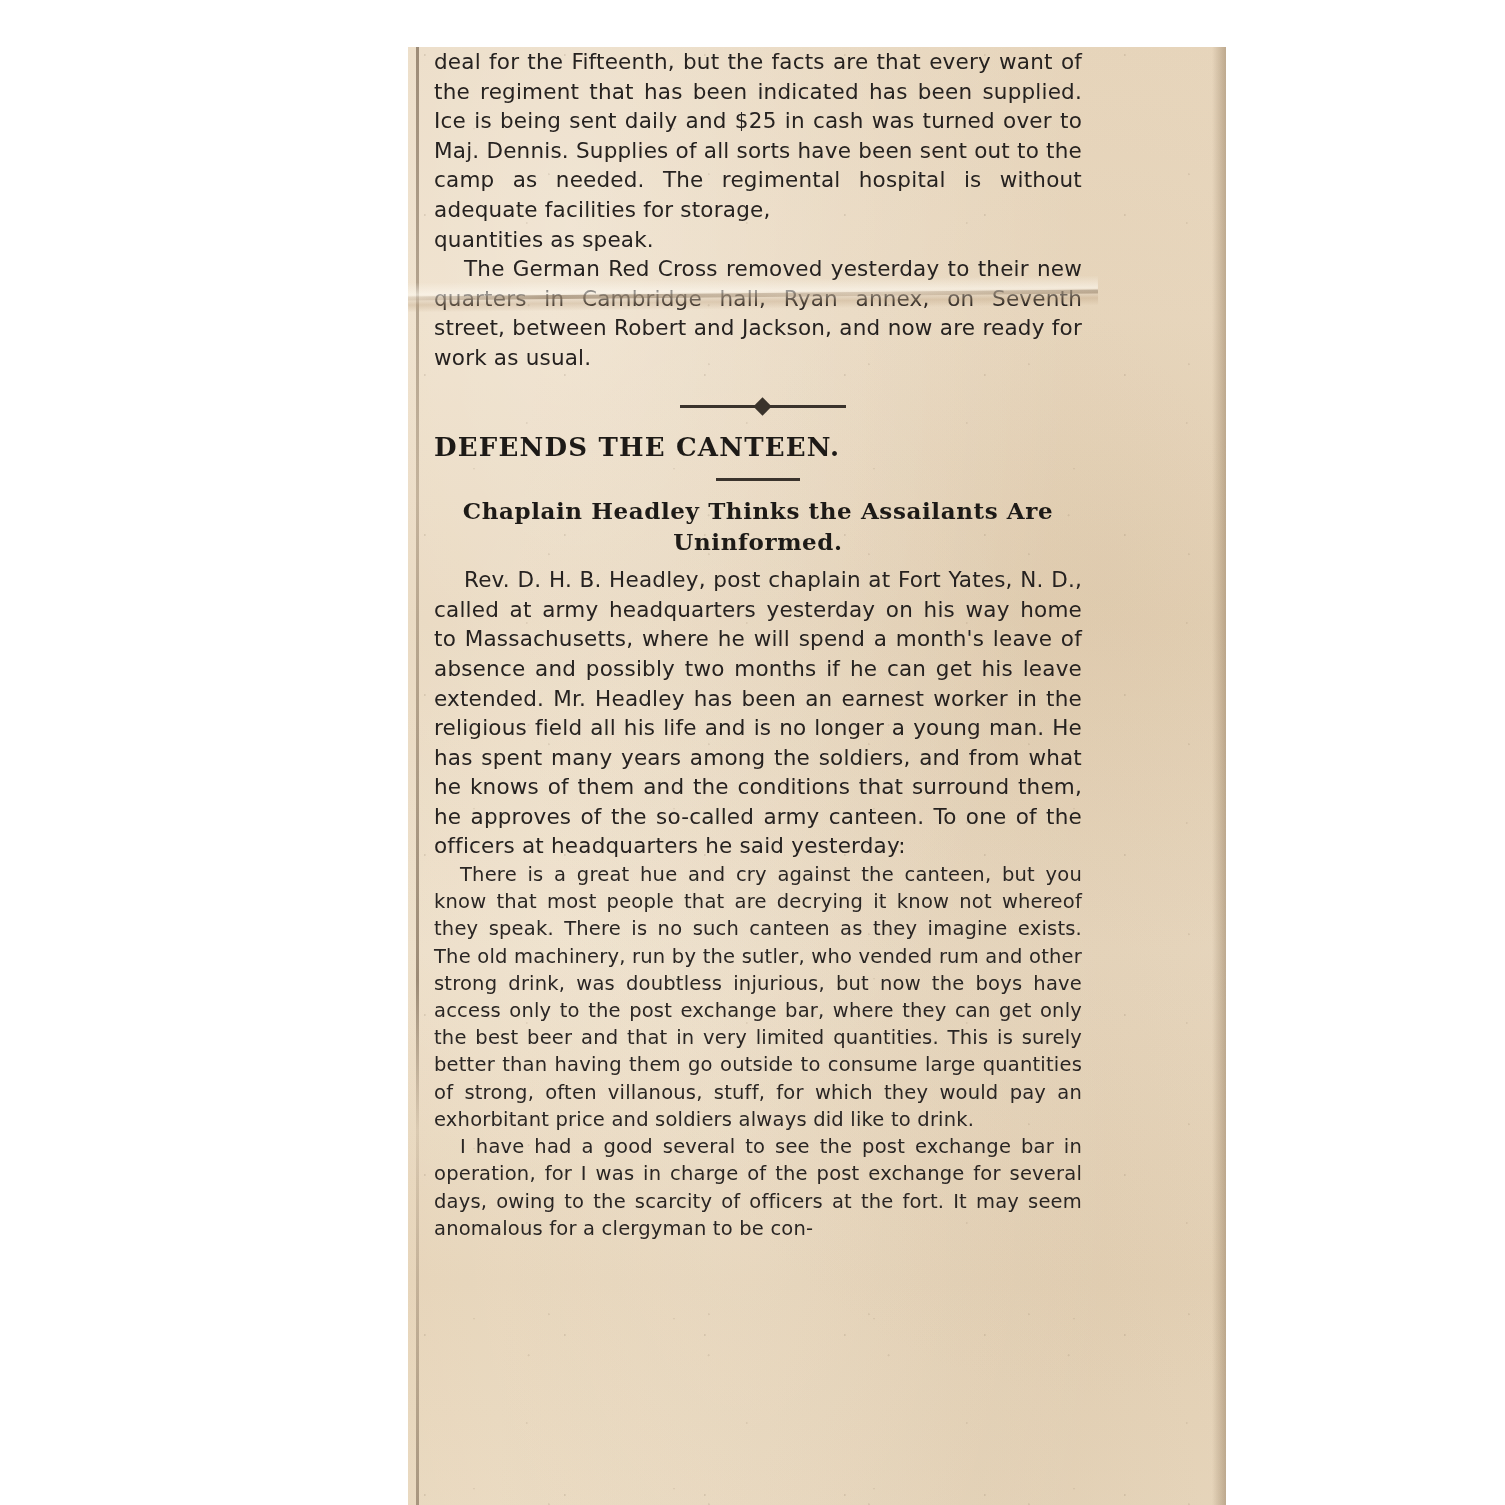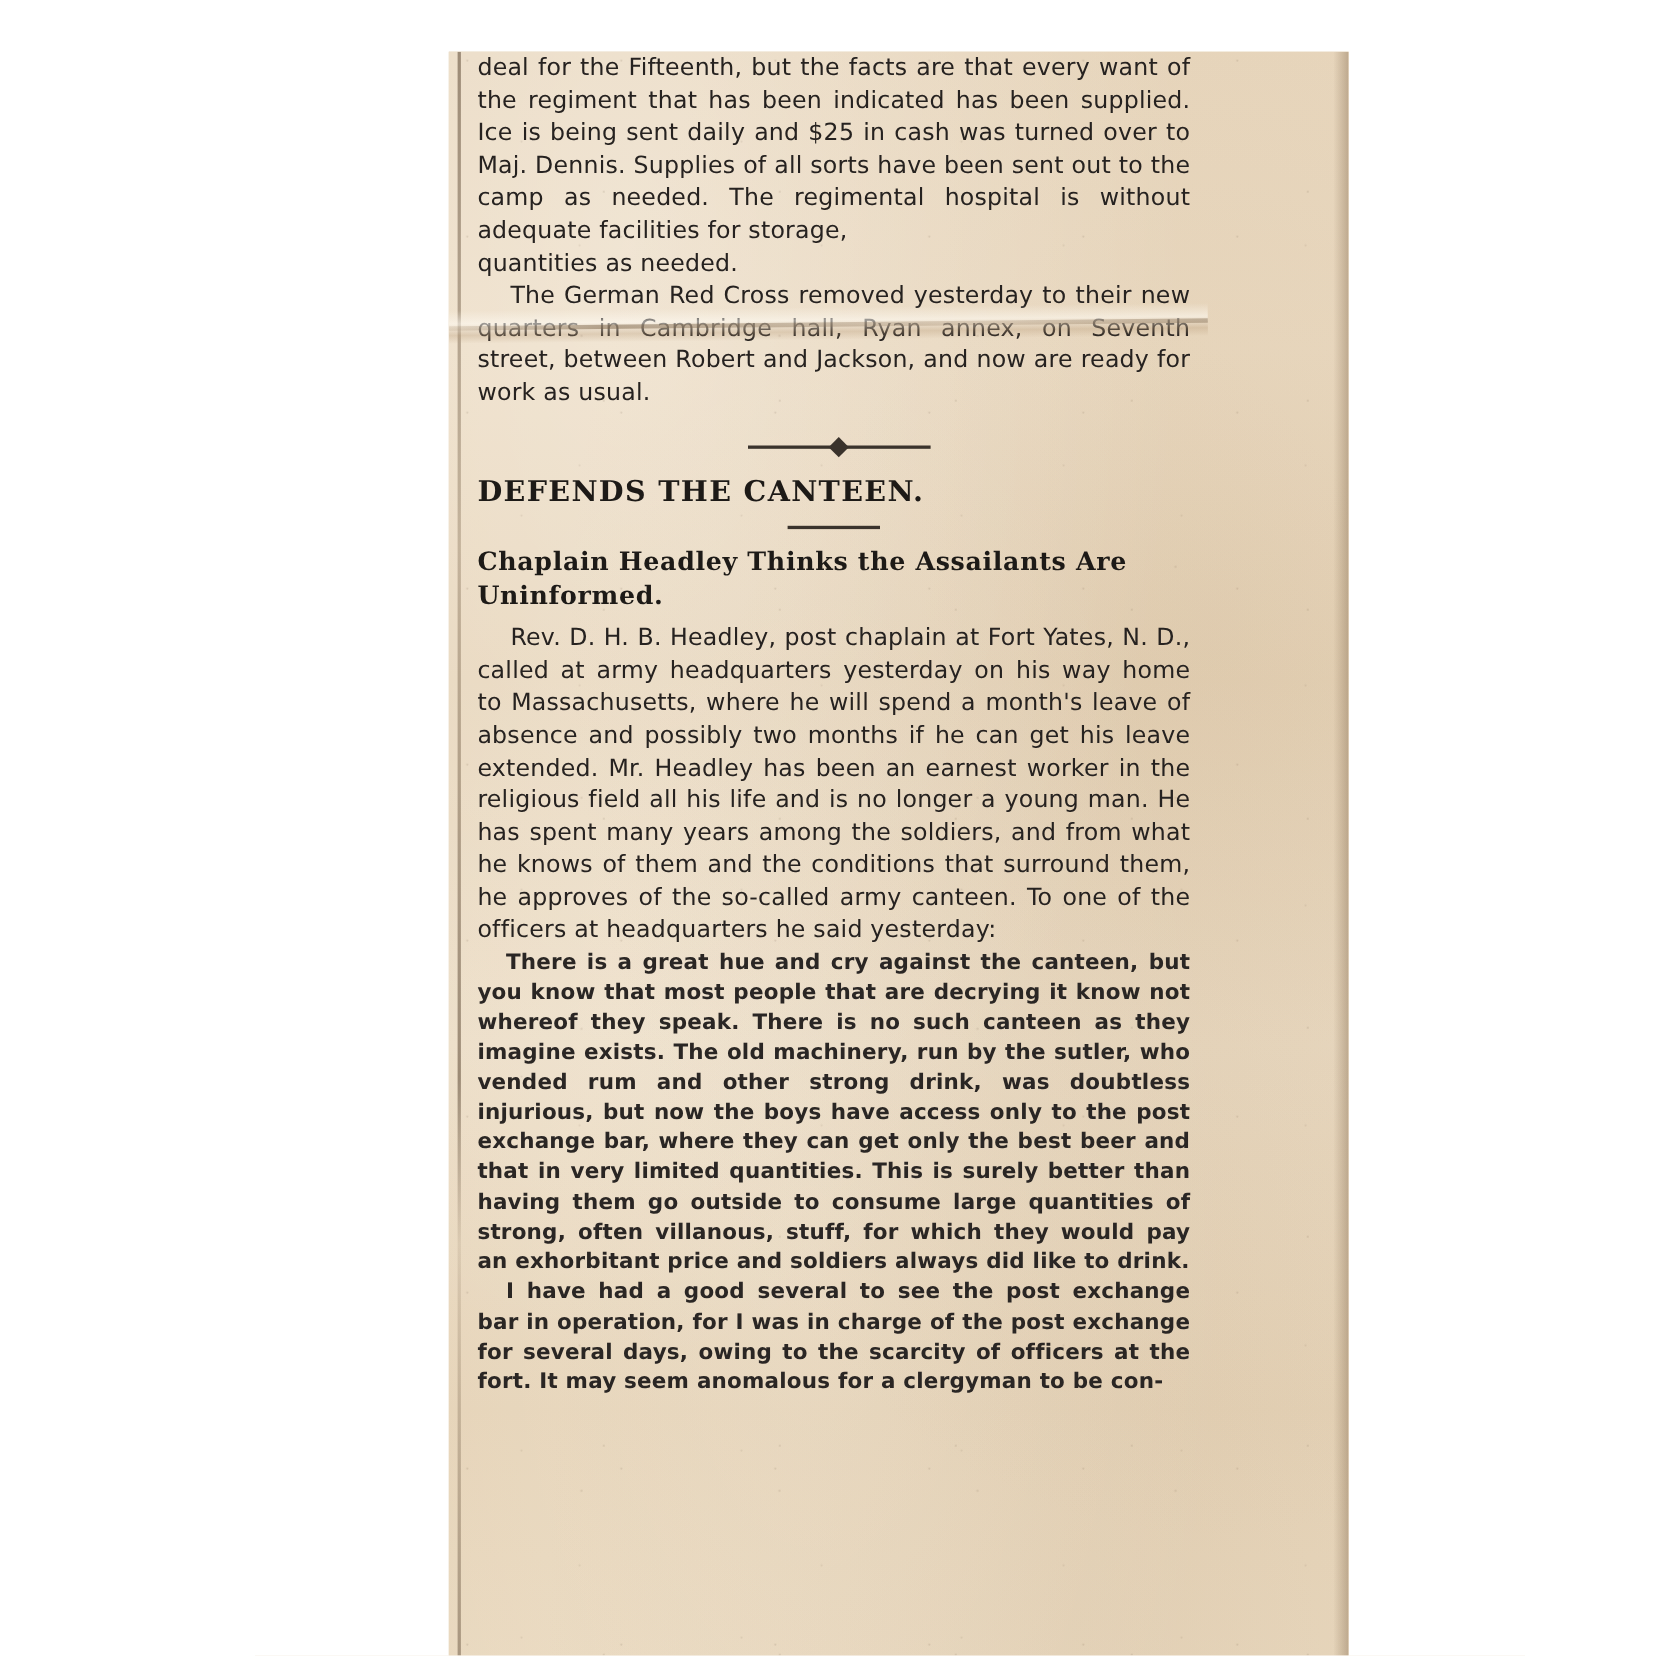--- a/index.html
+++ b/index.html
@@ -103,21 +103,20 @@
   }
   p.body.indent { text-indent: 30px; }
 
   p.quote {
     margin: 0;
     text-align: justify;
     font-family: "DejaVu Sans", sans-serif;
     font-size: 19.5px;
     line-height: 27.2px;
     color: #2a2624;
-    font-weight: bold;
   }
   p.quote.indent { text-indent: 26px; }
 
   
   .faded { color: #8c7a63; }
 
   .rule-ornament {
     position: relative;
     height: 42px;
     margin: 12px 0 6px 0;
@@ -152,20 +151,21 @@
 
   .short-rule {
     width: 84px;
     height: 3px;
     background: #3a332c;
     margin: 16px auto 14px auto;
   }
 
   h3.subhead {
     margin: 0 0 8px 0;
+    text-align: center;
     font-family: "DejaVu Serif", serif;
     font-weight: 700;
     font-size: 23px;
     letter-spacing: 0.6px;
     line-height: 31px;
     color: #1d1a17;
   }
 
   
   .speckle {
@@ -187,21 +187,21 @@
 
 <div id="page">
   <div class="scan">
 
     <div class="col-rule"></div>
     <div class="right-edge"></div>
 
     <div class="text-col">
 
       <p class="body">deal for the Fifteenth, but the facts are that every want of the regiment that has been indicated has been supplied. Ice is being sent daily and $25 in cash was turned over to Maj. Dennis. Supplies of all sorts have been sent out to the camp as needed. The regimental hospital is without adequate facilities for storage,</p>
-      <p class="body">quantities as needed.</p>
+      <p class="body">quantities as speak.</p>
 
       <p class="body indent">The German Red Cross removed yesterday to their new quarters in Cambridge hall, Ryan annex, on Seventh street, between Robert and Jackson, and now are ready for work as usual.</p>
 
       <div class="rule-ornament">
         <div class="bar"></div>
         <div class="dot"></div>
       </div>
 
       <h2 class="headline">DEFENDS THE CANTEEN.</h2>
 

